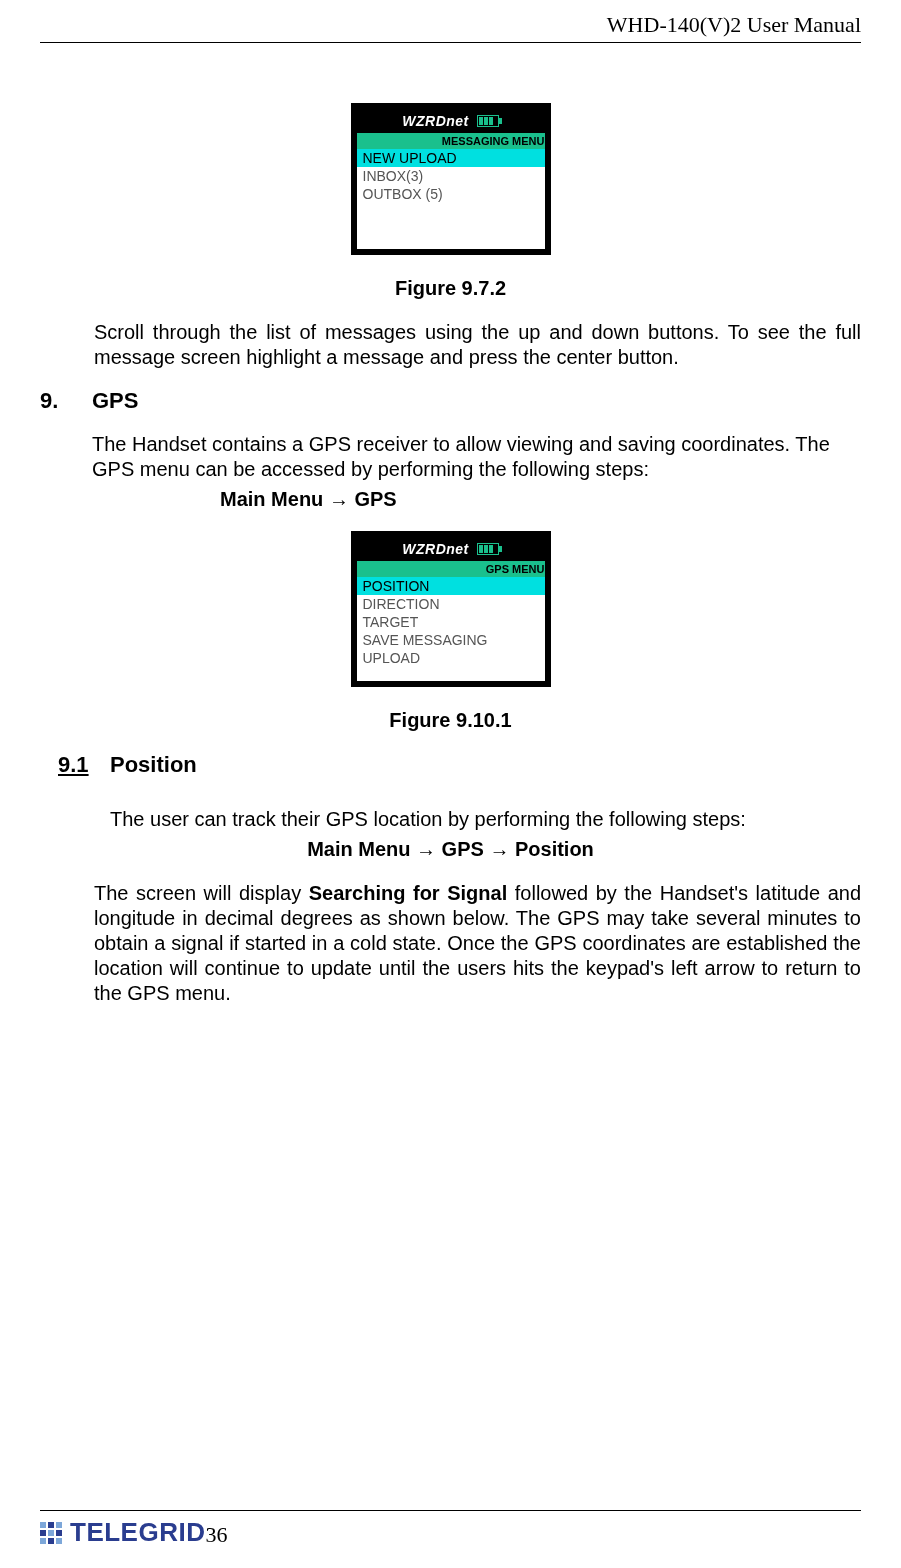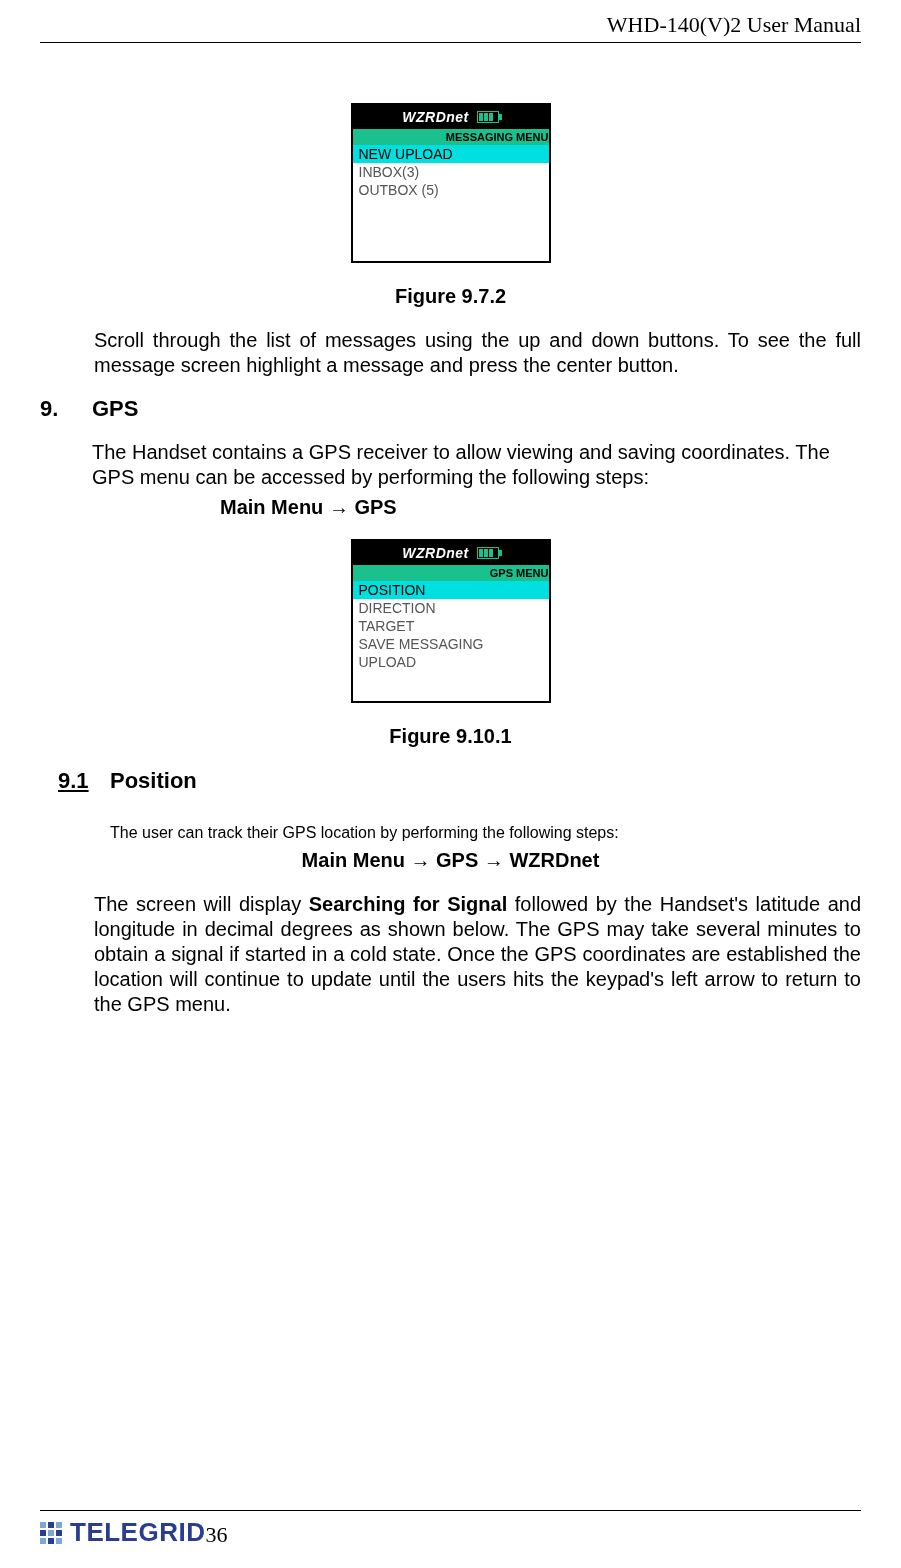--- a/index.html
+++ b/index.html
@@ -21,25 +21,25 @@
     padding-bottom: 4px;
   }
   .header-rule {
     border: none;
     border-top: 1.5px solid #000;
     margin-bottom: 60px;
   }
   .phone-screen {
     width: 200px;
     margin: 0 auto 22px auto;
-    border: 2px solid #000000;
+    border: 6px solid #000000;
     font-family: Arial, sans-serif;
     font-size: 14px;
     color: #000;
-    padding-bottom: 18px;
+    padding-bottom: 2px;
   }
   .phone-top {
     background: #000;
     color: #fff;
     display: flex;
     align-items: center;
     justify-content: center;
     gap: 8px;
     height: 24px;
     font-weight: bold;
@@ -217,25 +217,25 @@
   <div class="phone-item">UPLOAD</div>
   <div class="phone-body-pad sm"></div>
 </div>
 
 <div class="caption">Figure 9.10.1</div>
 
 <div class="sub-row">
   <div class="sub-num">9.1</div>
   <div class="sub-body">
     <div class="sec-title">Position</div>
-    <div style="font-size:16px; line-height:1.25;margin-top:29px;">The user can track their GPS location by performing the following steps:</div>
-  </div>
-</div>
-
-<div class="nav-path center">Main Menu → GPS → WZRDnet</div>
+    <div style="font-size:20px; line-height:1.25;margin-top:29px;">The user can track their GPS location by performing the following steps:</div>
+  </div>
+</div>
+
+<div class="nav-path center">Main Menu → GPS → Position</div>
 
 <p class="para">
   <span>The screen will display </span><span class="bold">Searching for Signal</span><span> followed by the Handset's latitude and longitude in decimal degrees as shown below.  The GPS may take several minutes to obtain a signal if started in a cold state.  Once the GPS coordinates are established the location will continue to update until the users hits the keypad's left arrow to return to the GPS menu.</span>
 </p>
 
 <div class="footer">
   <hr class="footer-rule">
   <div class="footer-row">
     <div class="logo">
       <span class="logo-dots">

